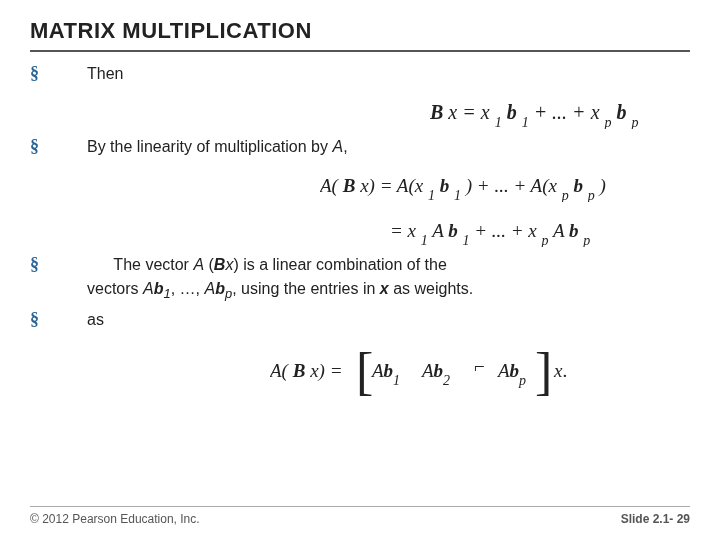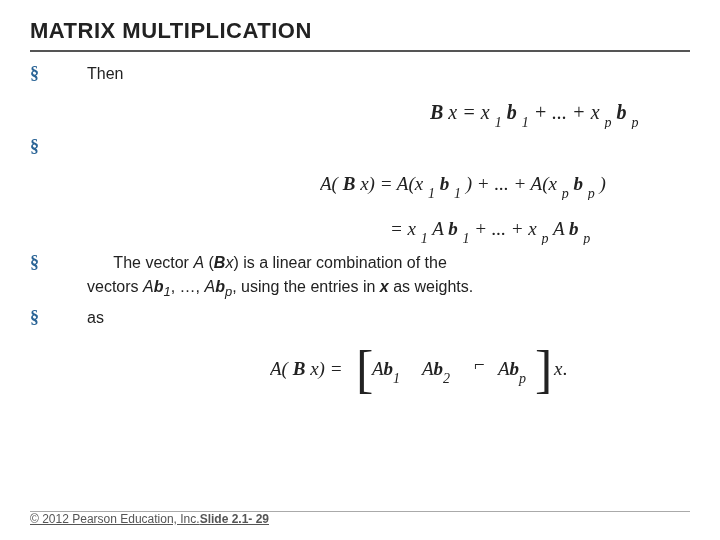--- a/index.html
+++ b/index.html
@@ -47,26 +47,27 @@
     .bullet-text {
       font-family: Arial, Helvetica, sans-serif;
       font-size: 16px;
       color: #222;
       line-height: 1.5;
       margin-left: 40px;
     }
     .footer {
       margin-top: auto;
       display: flex;
+      justify-content: space-between;
       align-items: center;
       border-top: 1px solid #aaa;
+      padding-top: 5px;
       font-family: Arial, Helvetica, sans-serif;
       font-size: 12px;
       color: #555;
-      text-decoration: underline;
     }
     .slide-number {
       font-weight: bold;
       color: #555;
     }
     .content-area {
       flex: 1;
       display: flex;
       flex-direction: column;
     }
@@ -115,20 +116,23 @@
           <tspan font-style="italic">x</tspan>
           <tspan baseline-shift="sub" font-size="14">p</tspan>
           <tspan font-style="italic" font-weight="bold">b</tspan>
           <tspan baseline-shift="sub" font-size="14">p</tspan>
         </text>
       </svg>
     </div>
 
     <div class="bullet-section">
       <span class="bullet">§</span>
+      <span class="bullet-text">
+        By the linearity of multiplication by <span style="font-style:italic">A</span>,
+      </span>
     </div>
 
     <div class="formula-row">
       <svg width="370" height="36">
         <text x="0" y="26" font-family="Times New Roman" font-style="italic" font-size="19" fill="#222">
           <tspan>A(</tspan>
           <tspan font-weight="bold">B</tspan>
           <tspan>x) = A(x</tspan>
           <tspan baseline-shift="sub" font-size="14">1</tspan>
           <tspan font-weight="bold">b</tspan>

